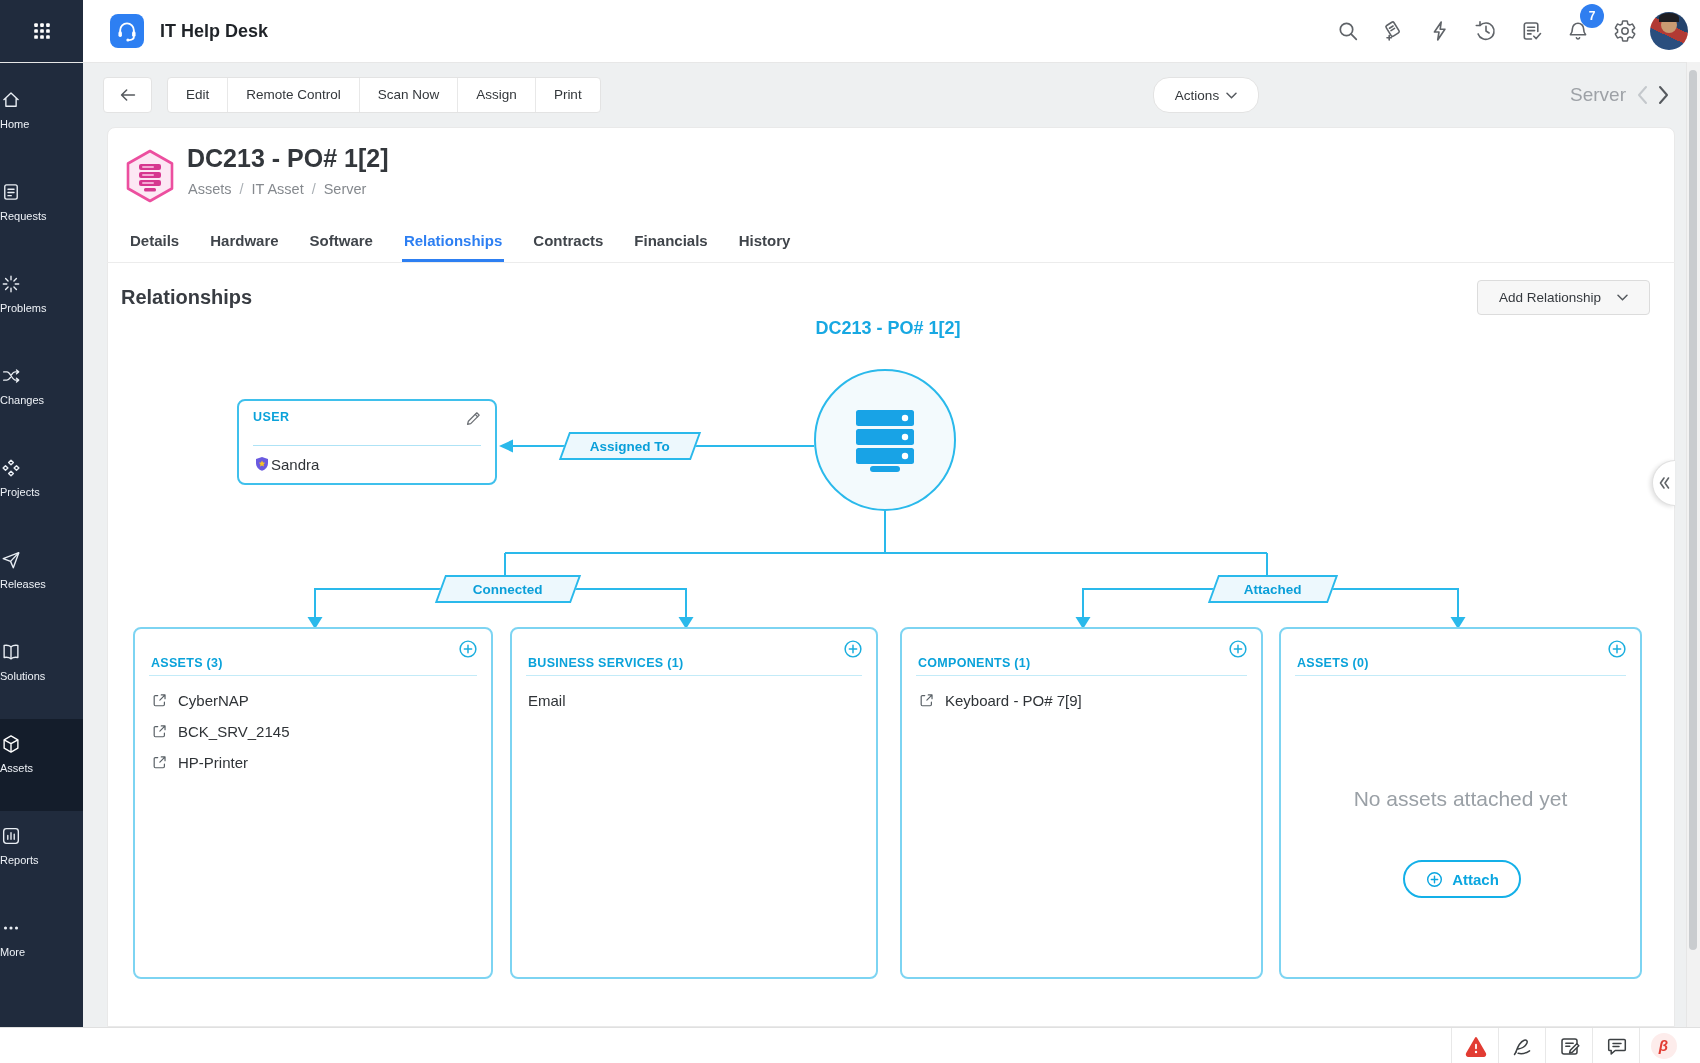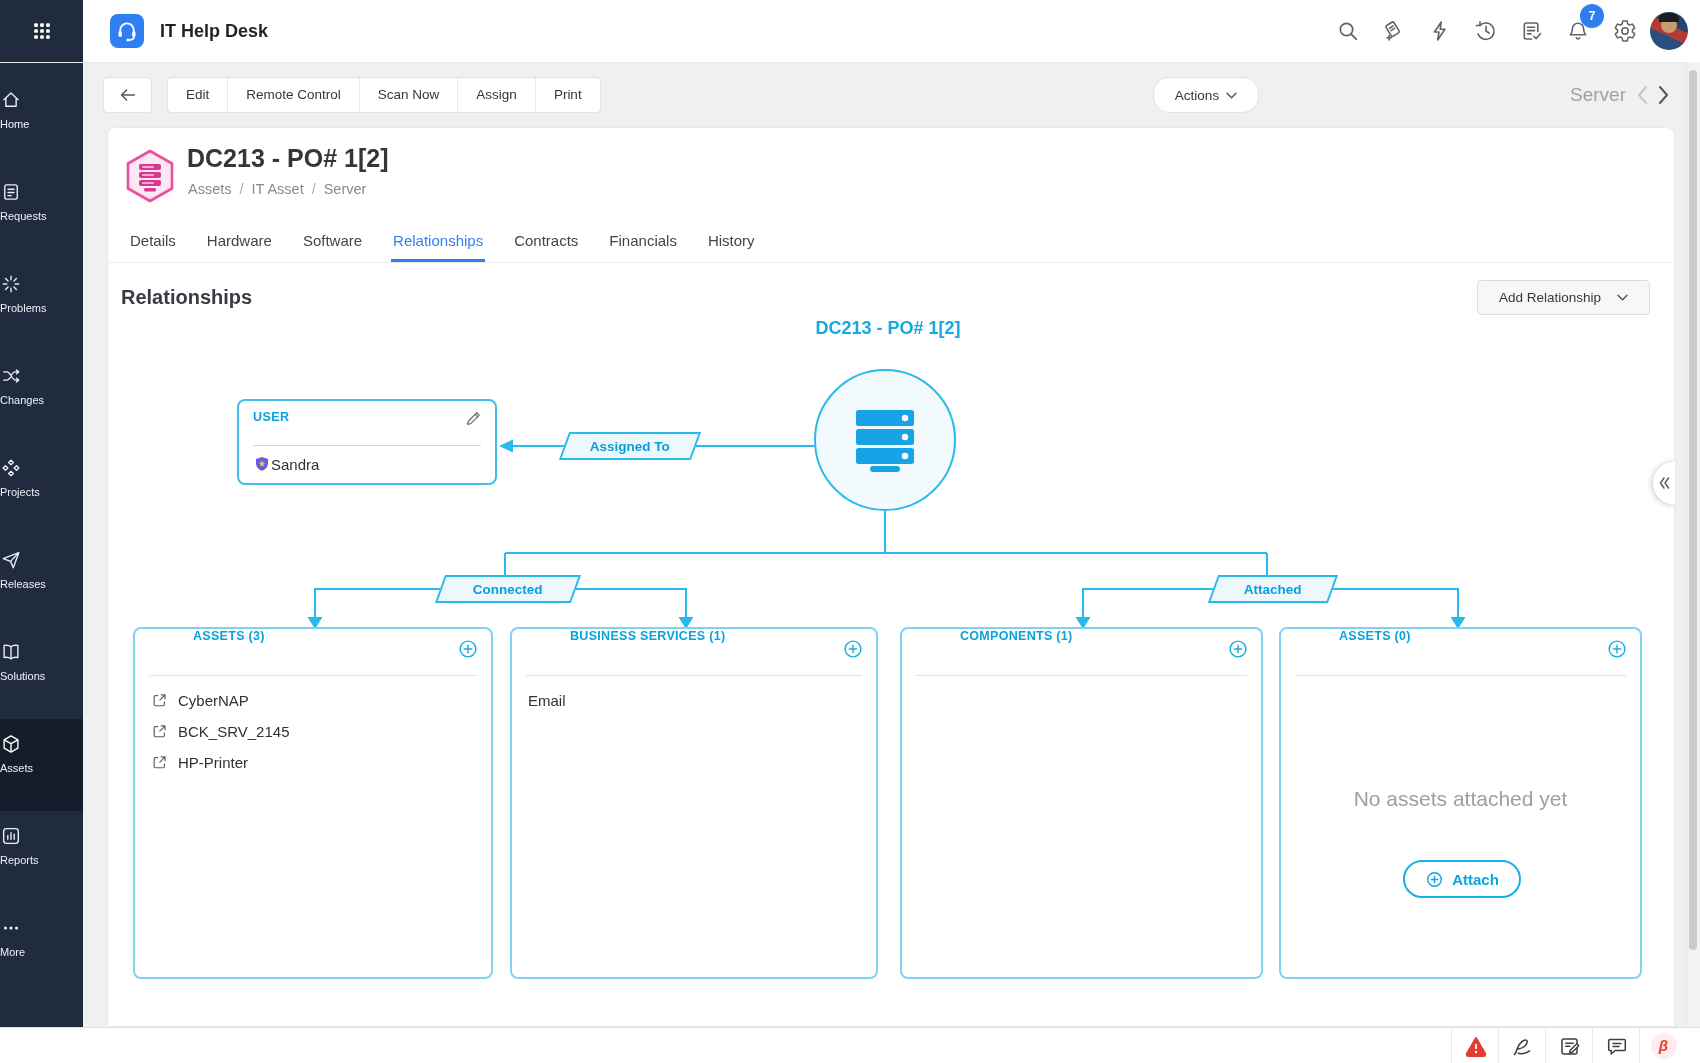--- a/index.html
+++ b/index.html
@@ -41,21 +41,21 @@
 
   
   .panel{position:absolute;left:107px;top:127px;width:1568px;height:900px;background:#fff;border:1px solid #e9e9e9;
          border-radius:8px 8px 0 0;box-sizing:border-box;z-index:1;}
   .asset-title{position:absolute;left:187px;top:144px;font-size:25px;font-weight:bold;color:#33373c;z-index:2;}
   .breadcrumb{position:absolute;left:188px;top:181px;font-size:14.5px;color:#85898e;z-index:2;display:flex;gap:8px;}
   .crumb{cursor:pointer;}
   .crumb-sep{color:#aab0b5;}
   .tabbar{position:absolute;left:107px;top:226px;width:1568px;height:37px;border-bottom:1px solid #ececec;z-index:2;
           display:flex;gap:27px;padding-left:21px;box-sizing:border-box;}
-  .tab{font-size:15px;color:#40454b;padding:6px 2px;cursor:pointer;}
+  .tab{font-size:15px;color:#40454b;padding:6px 2px;cursor:pointer;font-weight:bold;}
   .tab.active{color:#2d7ff2;border-bottom:3px solid #2d7ff2;}
   .section-title{position:absolute;left:121px;top:286px;font-size:20px;font-weight:600;color:#383c42;z-index:2;}
   .add-rel-btn{position:absolute;left:1477px;top:280px;width:173px;height:35px;background:#f7f7f7;border:1px solid #dcdcdc;border-radius:4px;
                display:flex;align-items:center;justify-content:center;gap:16px;font-size:13.5px;color:#35393e;cursor:pointer;box-sizing:border-box;z-index:2;}
 
   
   .connectors{position:absolute;left:0;top:0;z-index:2;pointer-events:none;}
   .root-title{position:absolute;left:738px;top:318px;width:300px;text-align:center;font-size:18px;font-weight:bold;color:#17a8e2;z-index:3;}
   .root-node{position:absolute;left:814px;top:369px;width:142px;height:142px;border-radius:50%;background:#f3fafd;border:2px solid #2ab9eb;
              box-sizing:border-box;display:flex;align-items:center;justify-content:center;z-index:3;cursor:pointer;}
@@ -65,21 +65,21 @@
   .user-divider{position:absolute;left:14px;right:14px;top:44px;border-top:1px solid #aee3f6;}
   .user-row{position:absolute;left:14px;top:54px;display:flex;align-items:center;gap:0;cursor:pointer;}
   .user-name{font-size:15px;color:#303438;}
   .edit-pencil{position:absolute;right:12px;top:8px;cursor:pointer;}
   .para{position:absolute;background:#edf8fd;border:2px solid #2ab9eb;transform:skewX(-20deg);
         display:flex;align-items:center;justify-content:center;z-index:3;box-sizing:border-box;}
   .para > span{transform:skewX(20deg);color:#0a9fd9;font-weight:bold;font-size:13.5px;white-space:nowrap;}
 
   
   .rel-card{position:absolute;top:627px;height:352px;background:#fff;border:2px solid #7dd4f2;border-radius:8px;box-sizing:border-box;z-index:3;}
-  .card-title{position:absolute;left:16px;top:0;font-size:12.5px;font-weight:bold;letter-spacing:.3px;color:#0aa2da;margin-left:42px;}
+  .card-title{position:absolute;left:16px;top:27px;font-size:12.5px;font-weight:bold;letter-spacing:.3px;color:#0aa2da;}
   .card-plus{position:absolute;right:12px;top:9px;cursor:pointer;}
   .card-divider{position:absolute;left:14px;right:14px;top:46px;border-top:1px solid #c3ebf8;}
   .card-items{position:absolute;left:16px;right:12px;top:56px;}
   .card-item{display:flex;align-items:center;gap:10px;height:31px;font-size:15px;color:#2f3337;cursor:pointer;}
   .empty-msg{position:absolute;left:0;right:0;top:158px;text-align:center;font-size:21px;color:#9aa0a6;}
   .attach-btn{position:absolute;left:122px;top:231px;width:118px;height:38px;border:2px solid #14b0e8;border-radius:20px;background:#fff;
               display:flex;align-items:center;justify-content:center;gap:8px;font-size:15px;font-weight:bold;color:#0aa6e0;cursor:pointer;box-sizing:border-box;}
 
   
   .collapse-tab{position:absolute;left:1652px;top:460px;width:23px;height:46px;background:#fff;border:1px solid #e0e0e0;border-right:none;
@@ -468,20 +468,30 @@
 
   <div class="rel-card" style="left:900px;width:363px;">
     <div class="card-title">COMPONENTS (1)</div>
     <span class="card-plus">
       <svg width="22" height="22" viewBox="0 0 24 24" fill="none" stroke="#19aede" stroke-width="1.6" stroke-linecap="round">
           <circle cx="12" cy="12" r="8.6"></circle>
           <path d="M12 8v8M8 12h8"></path>
         </svg>
     </span>
     <div class="card-divider"></div>
+    <div class="card-items">
+      <div class="card-item">
+        <span>
+            <svg width="17" height="17" viewBox="0 0 24 24" fill="none" stroke="#596066" stroke-width="1.7" stroke-linecap="round" stroke-linejoin="round">
+              <path d="M9.5 5H6.2A1.7 1.7 0 0 0 4.5 6.7v11a1.7 1.7 0 0 0 1.7 1.7h11a1.7 1.7 0 0 0 1.7-1.7v-3.3M12.5 11.5 19.5 4.5M14.5 4.2h5.3v5.3"></path>
+            </svg>
+          </span>
+        <span>Keyboard - PO# 7[9]</span>
+      </div>
+    </div>
   </div>
 
   <div class="rel-card" style="left:1279px;width:363px;">
     <div class="card-title">ASSETS (0)</div>
     <span class="card-plus">
       <svg width="22" height="22" viewBox="0 0 24 24" fill="none" stroke="#19aede" stroke-width="1.6" stroke-linecap="round">
           <circle cx="12" cy="12" r="8.6"></circle>
           <path d="M12 8v8M8 12h8"></path>
         </svg>
     </span>

